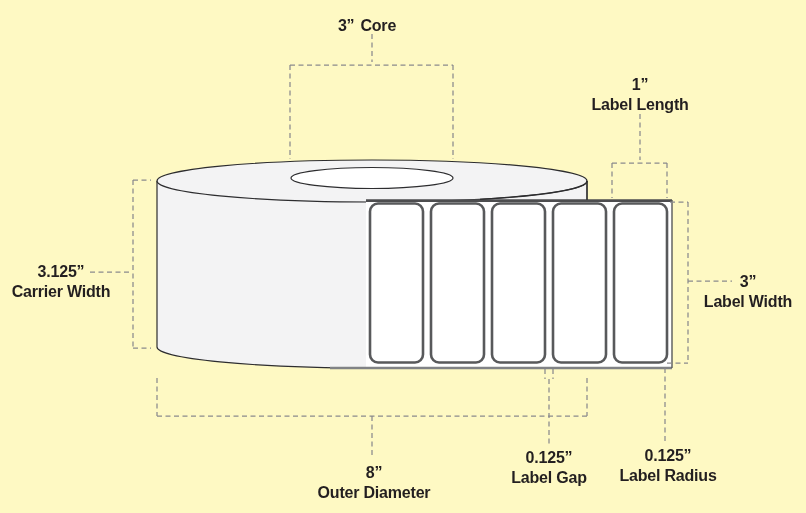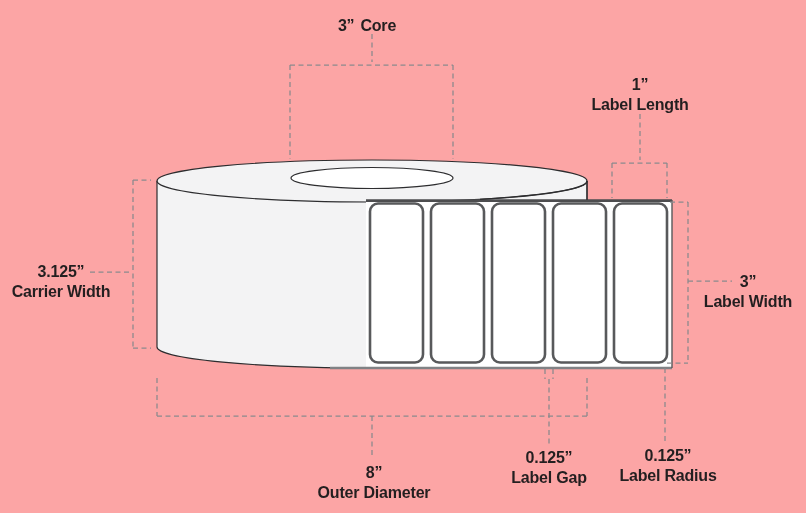--- a/index.html
+++ b/index.html
@@ -4,21 +4,21 @@
 <style>
   html, body {
     margin: 0;
     padding: 0;
     background: #ffffff;
   }
   .stage {
     position: relative;
     width: 806px;
     height: 513px;
-    background: #fca5a5;
+    background: #fef9c3;
     overflow: hidden;
     font-family: "Liberation Sans", sans-serif;
   }
   svg { display: block; }
   .dim-text {
     font-family: "Liberation Sans", "DejaVu Sans", sans-serif;
     font-weight: 700;
     font-size: 16px;
     fill: #231f20;
     letter-spacing: -0.2px;

